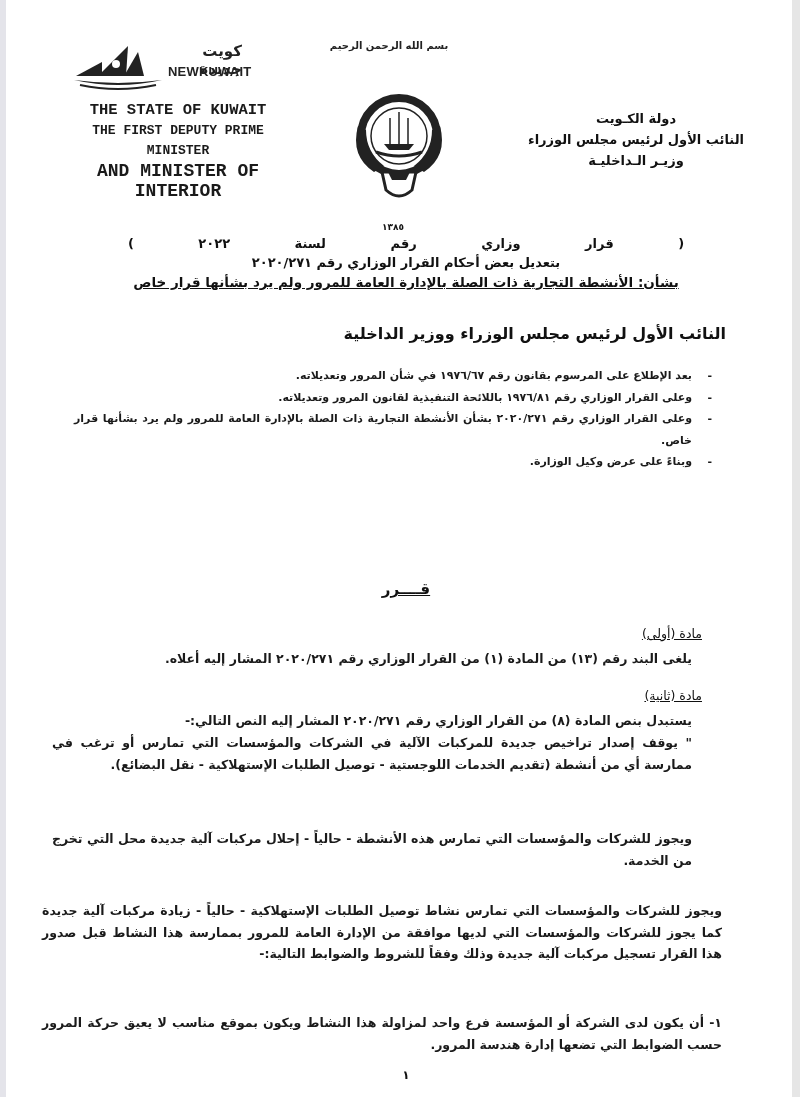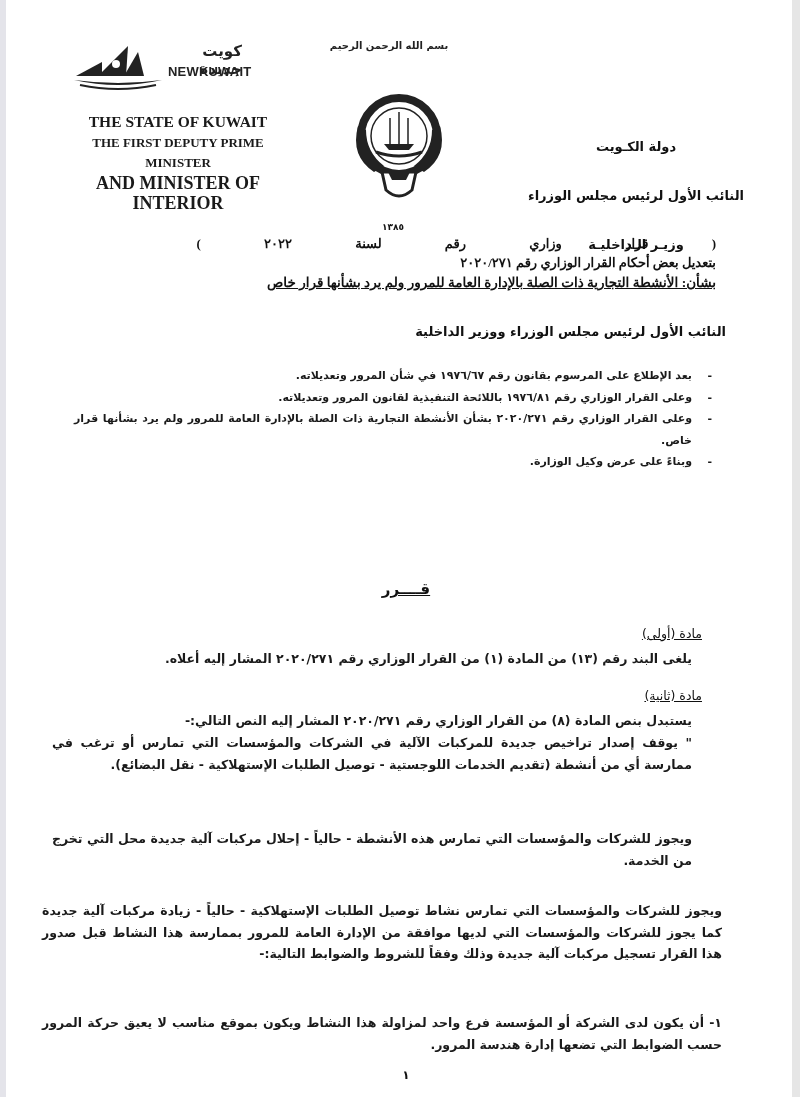--- a/index.html
+++ b/index.html
@@ -12,35 +12,35 @@
     .edge-right { position: absolute; right: 0; top: 0; width: 8px; height: 1097px; background: #e6e6e6; border-left: 1px solid #d4d4d4; }
     .page { position: absolute; left: 6px; top: 0; width: 786px; height: 1097px; background: #fff; }
 
     
     .logo { position: absolute; left: 66px; top: 12px; width: 170px; height: 52px; margin-top: 28px; }
     .logo svg { position: absolute; left: 0; top: 0; }
     .logo-ar { position: absolute; left: 98px; top: 2px; font-size: 15px; font-weight: bold; direction: rtl; color: #222; }
     .logo-en { position: absolute; left: 96px; top: 24px; font-family: "Liberation Sans", sans-serif; font-weight: bold; font-size: 13px; color: #222; letter-spacing: 0.2px; }
     .basmala { position: absolute; left: 318px; top: 40px; width: 130px; text-align: center; font-size: 10px; direction: rtl; font-weight: bold; color: #222; }
     .emblem { position: absolute; left: 338px; top: 86px; width: 110px; height: 118px; }
-    .en-head { position: absolute; left: 52px; top: 111px; width: 240px; text-align: center; font-family: Liberation Serif, serif; font-weight: bold; color: #1a1a1a; }
+    .en-head { position: absolute; left: 52px; top: 99px; width: 240px; text-align: center; font-family: Liberation Mono, monospace; font-weight: bold; color: #1a1a1a; }
     .en-head .l1 { font-size: 15.5px; line-height: 22px; }
     .en-head .l2 { font-size: 13px; line-height: 20px; }
     .en-head .l3 { font-size: 18px; line-height: 20px; }
     .ar-head { position: absolute; left: 520px; top: 108px; width: 220px; text-align: center; direction: rtl; font-weight: bold; color: #111; }
-    .ar-head div { font-size: 13px; line-height: 21px; margin-top: 28px; }
+    .ar-head div { font-size: 13px; line-height: 21px; }
 
     
     .decree-no { position: absolute; left: 376px; top: 222px; font-size: 9px; font-weight: bold; }
-    .title { position: absolute; left: 90px; top: 234px; width: 620px; text-align: right; direction: rtl; font-weight: bold; font-family: Liberation Serif, serif; }
+    .title { position: absolute; left: 90px; top: 234px; width: 620px; text-align: center; direction: rtl; font-weight: bold; }
     .title .t1 { font-size: 13px; line-height: 19px; word-spacing: 60px; }
     .title .t2 { font-size: 13px; line-height: 19px; }
     .title .t3 { font-size: 13.5px; line-height: 21px; text-decoration: underline; }
 
-    .authority { position: absolute; left: 230px; top: 324px; width: 490px; text-align: right; direction: rtl; font-size: 13px; font-weight: bold; }
+    .authority { position: absolute; left: 230px; top: 324px; width: 490px; text-align: right; direction: rtl; font-size: 16px; font-weight: bold; }
 
     
     .body { position: absolute; right: 78px; width: 640px; direction: rtl; text-align: justify; font-size: 11px; line-height: 21.5px; font-weight: bold; color: #1a1a1a; }
     .bullets { top: 365px; list-style: none; margin: 0; padding: 0; }
     .bullets li { position: relative; padding-right: 22px; }
     .bullets li::before { content: "-"; position: absolute; right: 2px; top: 0; }
     .resolve { position: absolute; left: 330px; top: 580px; width: 140px; text-align: center; font-size: 15px; font-weight: bold; text-decoration: underline; direction: rtl; letter-spacing: 3px; }
     .art-title { position: absolute; right: 90px; font-size: 12.5px; font-weight: normal; text-decoration: underline; direction: rtl; }
     .para { position: absolute; right: 100px; width: 640px; direction: rtl; text-align: justify; font-size: 12.5px; line-height: 21.5px; font-weight: bold; color: #1a1a1a; }
     .page-no { position: absolute; left: 390px; top: 1068px; width: 20px; text-align: center; font-size: 12px; font-weight: bold; }

